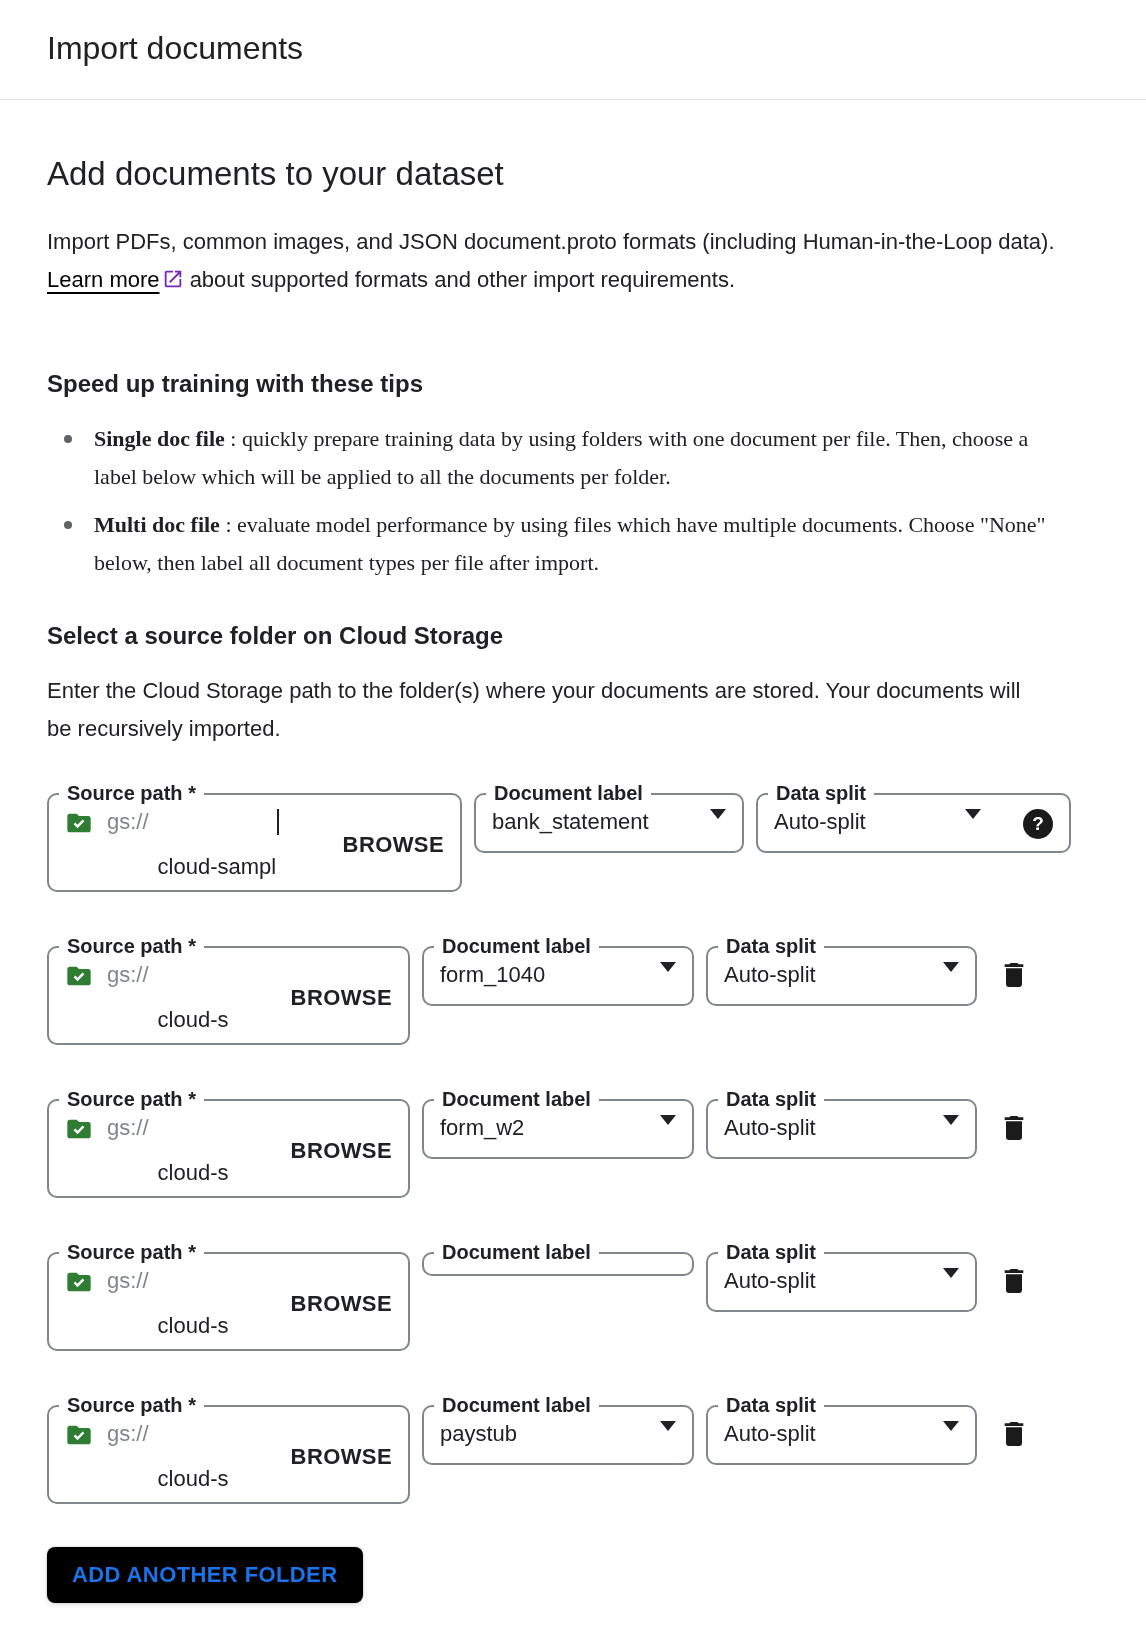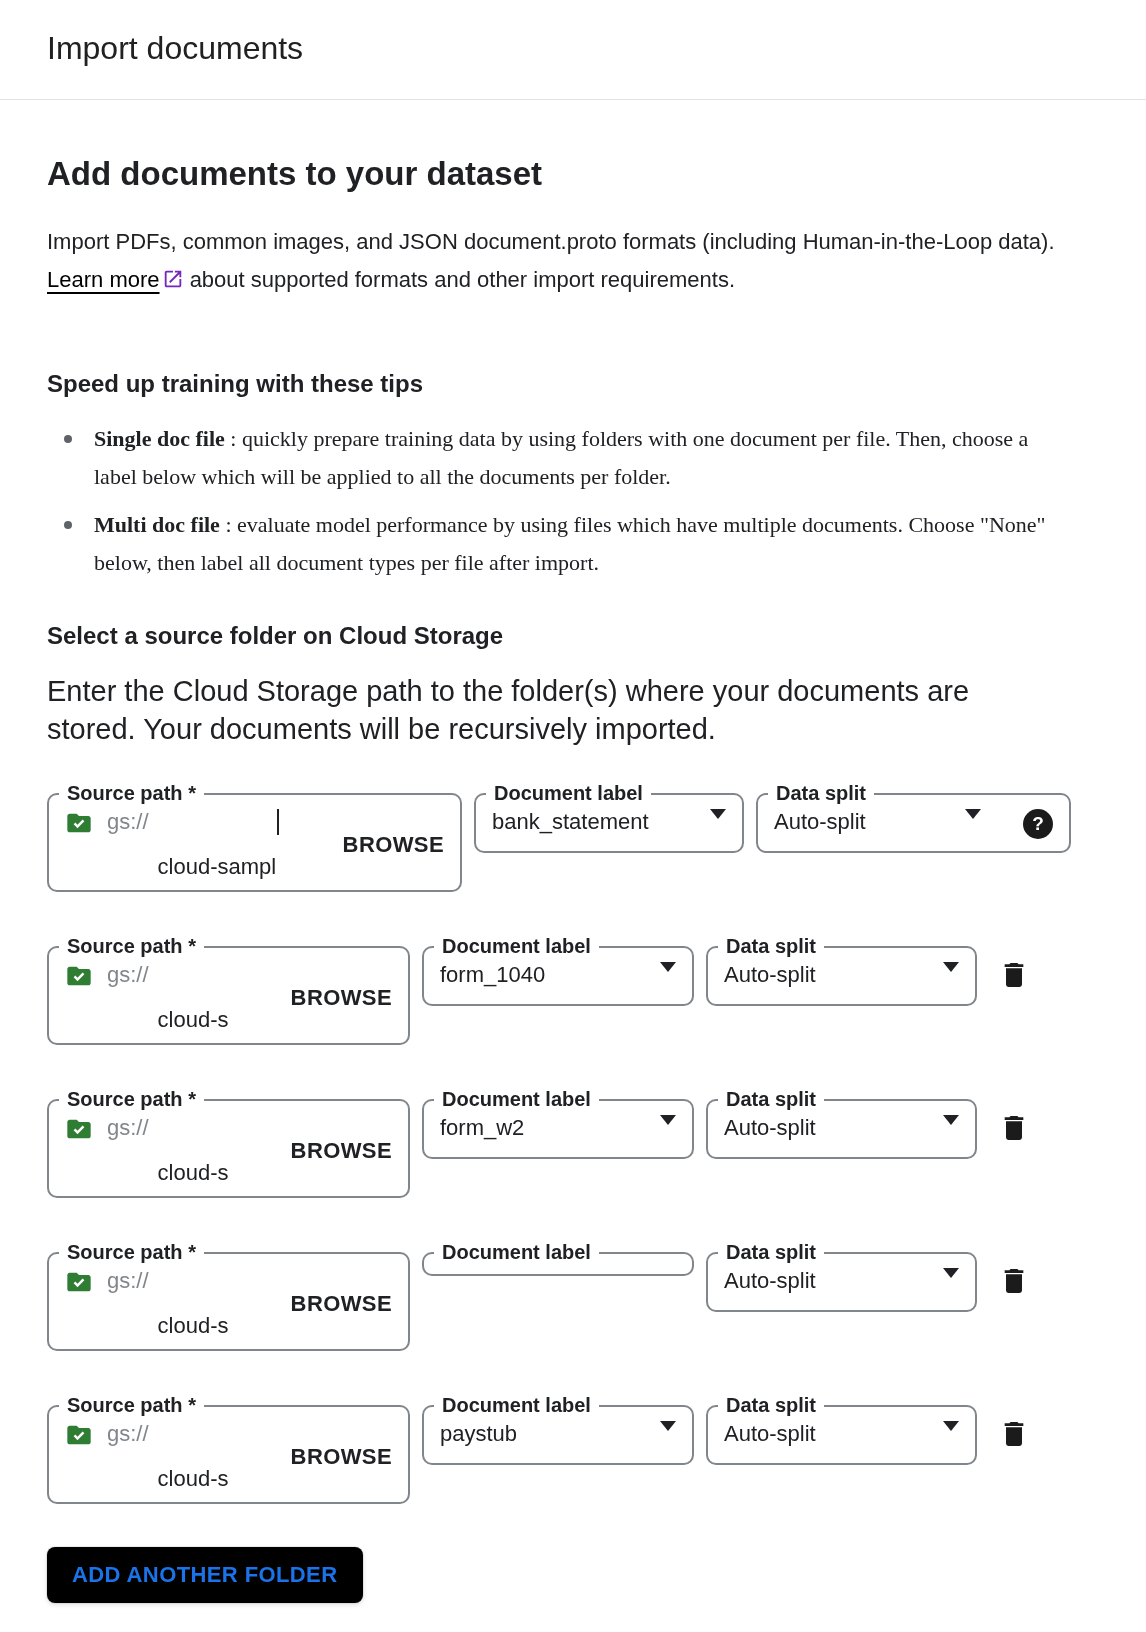--- a/index.html
+++ b/index.html
@@ -20,21 +20,21 @@
     font-size: 32px;
     font-weight: 400;
     color: #212121;
   }
 
   
   .main { padding: 55px 47px 40px 47px; }
 
   .h-main {
     font-size: 33px;
-    font-weight: 700;
+    font-weight: 400;
     margin-bottom: 30px;
   }
   .intro {
     font-size: 22px;
     line-height: 38px;
     max-width: 1040px;
     margin-bottom: 68px;
   }
   .intro a {
     color: #000000;
@@ -61,21 +61,21 @@
     content: "";
     position: absolute;
     left: 17px; top: 15px;
     width: 8px; height: 8px;
     border-radius: 50%;
     background: #5f6368;
   }
   .tip-lead { font-weight: 700; }
 
   .source-desc {
-    font-size: 29px;
+    font-size: 22px;
     line-height: 38px;
     max-width: 985px;
     margin-bottom: 34px;
   }
 
   
   .form-row {
     display: flex;
     align-items: flex-start;
     margin-bottom: 43px;

